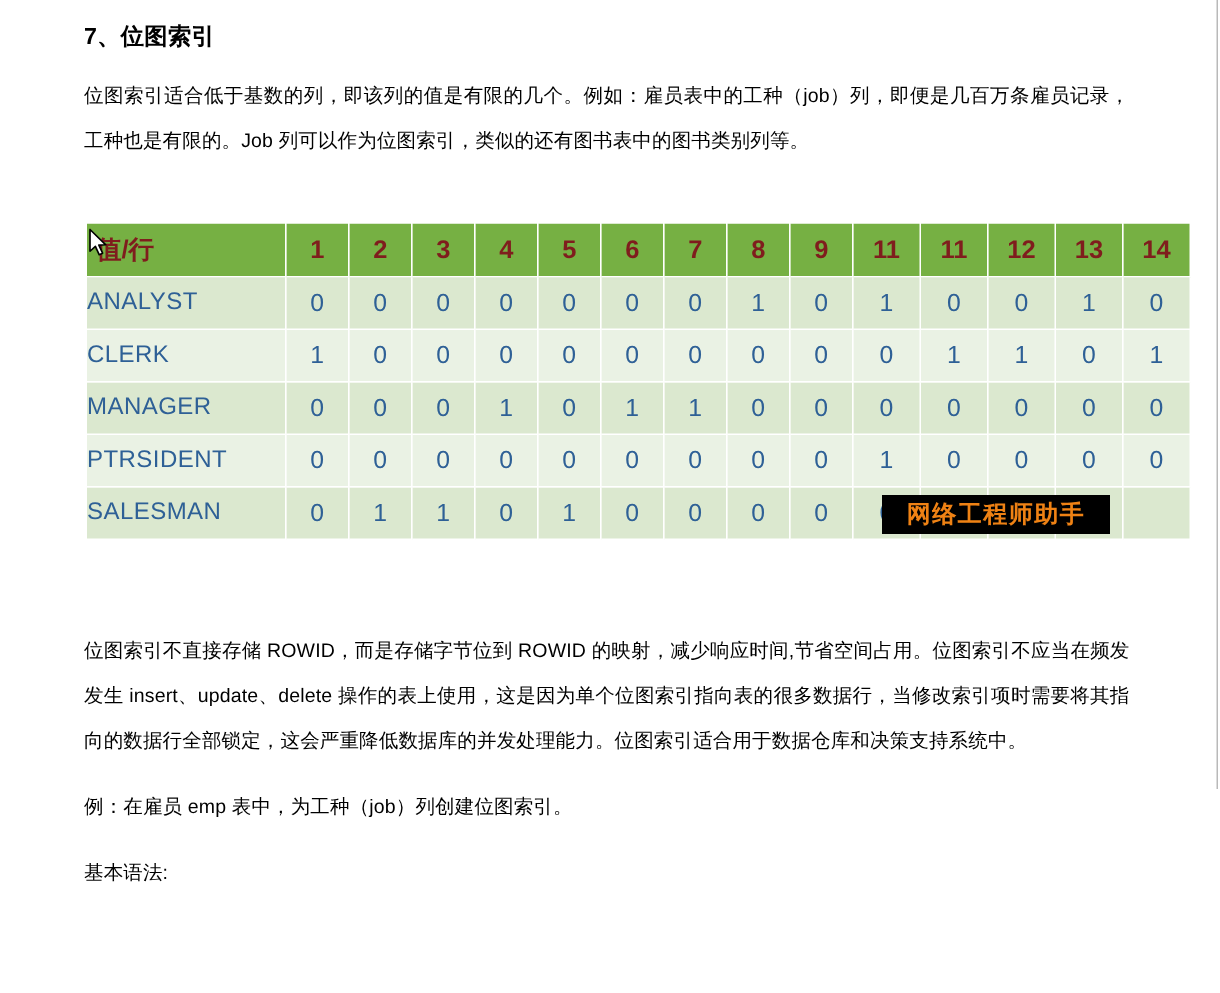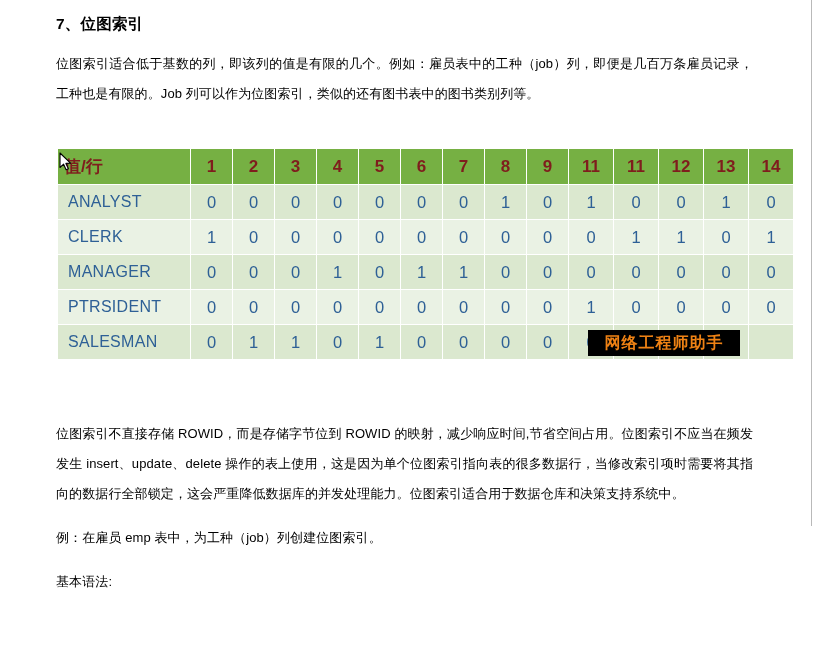--- a/index.html
+++ b/index.html
@@ -84,21 +84,20 @@
     padding-left: 6px;
     font-size: 17px;
   }
   table.bitmap tbody td {
     color: #2e6096;
     text-align: center;
     font-size: 16.5px;
   }
   table.bitmap tbody td.rowlabel {
     text-align: left;
-    padding-left: 10px;
     color: #2e6096;
     font-size: 16px;
     letter-spacing: 0.3px;
   }
   table.bitmap tbody tr.odd td  { background: #dbe8cf; }
   table.bitmap tbody tr.even td { background: #eaf2e4; }
 
   .col-label { width: 133px; }
   .col-n     { width: 42px; }
   .col-wide  { width: 45px; }

